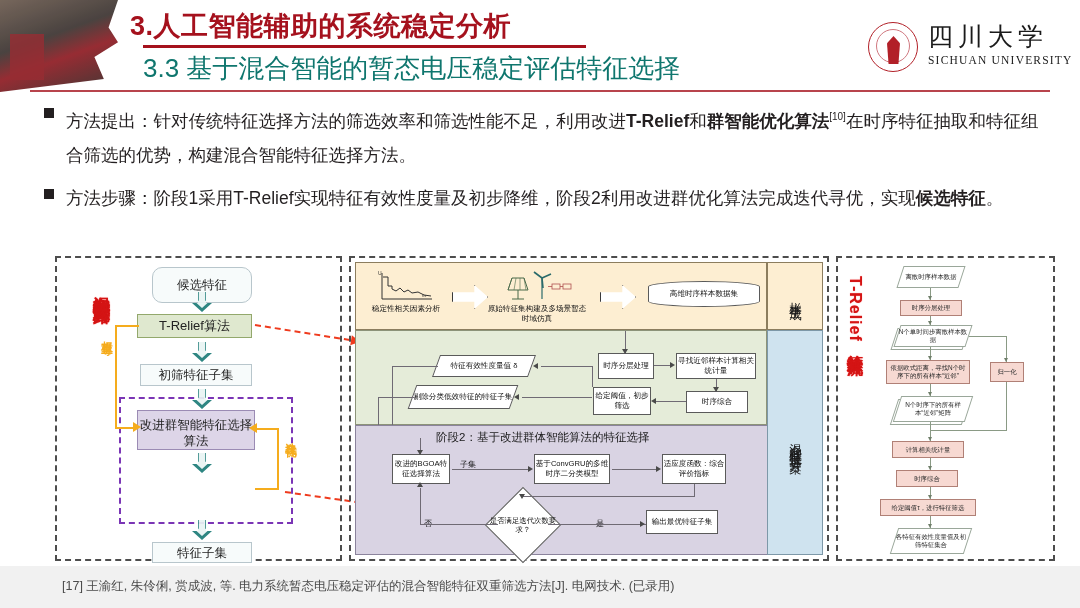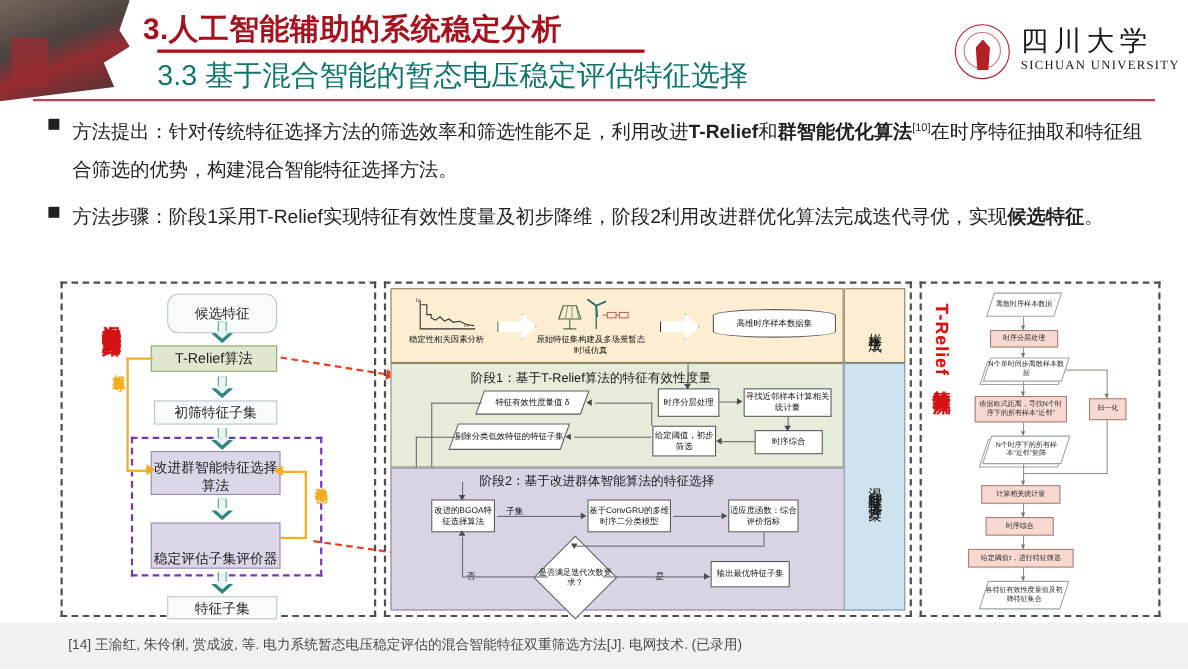--- a/index.html
+++ b/index.html
@@ -177,23 +177,20 @@
     <div class="lbox plain" style="left:83px;top:106px;width:112px;height:22px;">初筛特征子集</div>
     <div class="farrow" style="left:135px;top:131px;">
         <i></i>
       </div>
     <div class="lbox purple" style="left:80px;top:152px;width:118px;height:40px;flex-direction:column;">
         <span>改进群智能特征选择算法</span>
       </div>
     <div class="farrow" style="left:135px;top:195px;">
         <i></i>
       </div>
-    <div class="lbox purple" style="left:80px;top:217px;width:118px;height:42px;flex-direction:column;">
-        <span>稳定评估子集评价器</span>
-      </div>
     <div class="farrow" style="left:135px;top:262px;">
         <i></i>
       </div>
     <div class="lbox plain" style="left:95px;top:284px;width:100px;height:21px;">特征子集</div>
 
     <div class="oline" style="left:58px;top:67px;width:24px;height:2px;"></div>
     <div class="oline" style="left:58px;top:67px;width:2px;height:104px;"></div>
     <div class="oline" style="left:58px;top:169px;width:20px;height:2px;"></div>
     <div style="position:absolute;left:76px;top:164px;width:0;height:0;border-left:8px solid #f5ac1d;border-top:5px solid transparent;border-bottom:5px solid transparent;"></div>
     <div class="olabel" style="left:42px;top:74px;">权重引导</div>
@@ -238,21 +235,20 @@
 
       <div class="bigarrow" style="left:244px;top:22px;"></div>
 
       <div class="cyl" style="left:292px;top:18px;width:112px;height:26px;">高维时序样本数据集</div>
     </div>
     <div id="side-sample">
       <div class="side-v">样本生成</div>
     </div>
 
     <div id="band-s1">
-      <div class="stage-title" style="left:72px;top:5px;">阶段1：基于T-Relief算法的特征有效性度量</div>
 
       <div class="mbox" style="left:242px;top:22px;width:56px;height:26px;">时序分层处理</div>
       <div class="mbox" style="left:320px;top:22px;width:80px;height:26px;">寻找近邻样本计算相关统计量</div>
       <div class="mbox" style="left:330px;top:60px;width:62px;height:22px;">时序综合</div>
       <div class="mbox" style="left:237px;top:56px;width:58px;height:28px;">给定阈值，初步筛选</div>
 
       <div class="para" style="left:80px;top:24px;width:96px;height:22px;">
           <span>特征有效性度量值 δ</span>
         </div>
       <div class="para" style="left:56px;top:54px;width:102px;height:24px;">
@@ -364,13 +360,13 @@
     <div class="rconn" style="left:131px;top:78px;width:38px;height:1px;"></div>
     <div class="rconn" style="left:168px;top:78px;width:1px;height:26px;"></div>
     <div class="rhead" style="left:166px;top:100px;"></div>
     <div class="rconn" style="left:168px;top:124px;width:1px;height:48px;"></div>
     <div class="rconn" style="left:93px;top:172px;width:76px;height:1px;"></div>
   </div>
 
 </div>
 
 <div id="footer"></div>
-<div id="footer-txt">[14] 王渝红, 朱伶俐, 赏成波, 等. 电力系统暂态电压稳定评估的混合智能特征双重筛选方法[J]. 电网技术.  (已录用)</div>
+<div id="footer-txt">[17] 王渝红, 朱伶俐, 赏成波, 等. 电力系统暂态电压稳定评估的混合智能特征双重筛选方法[J]. 电网技术.  (已录用)</div>
 
 </body></html>

